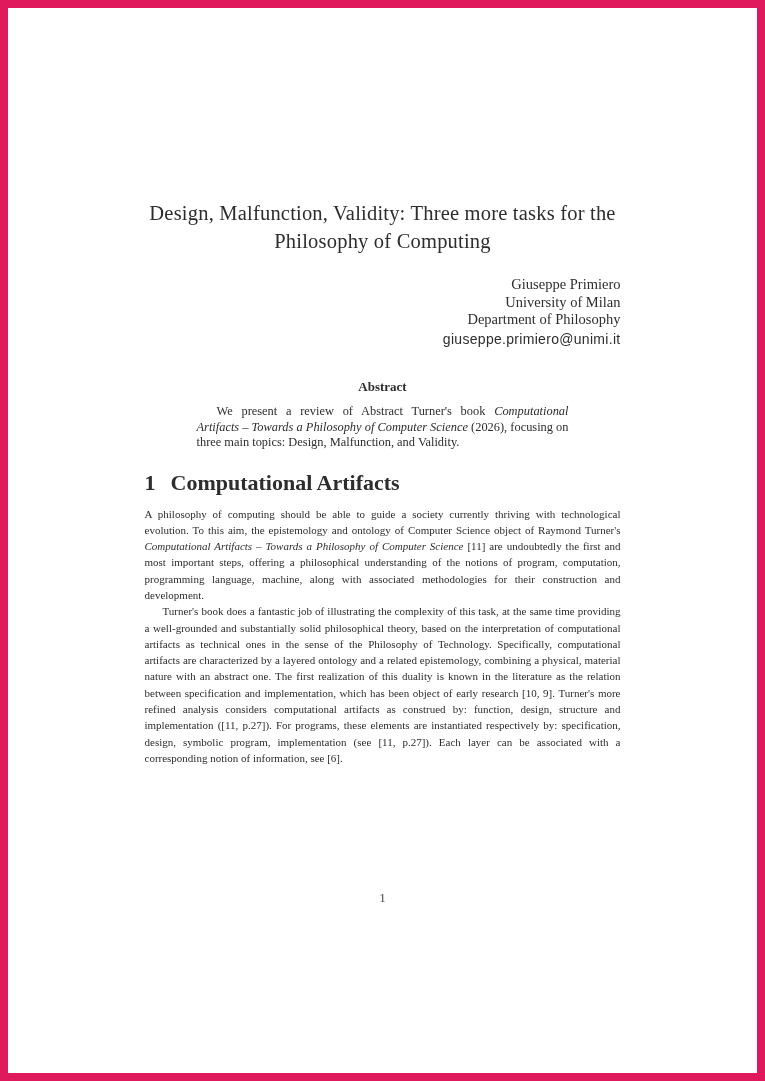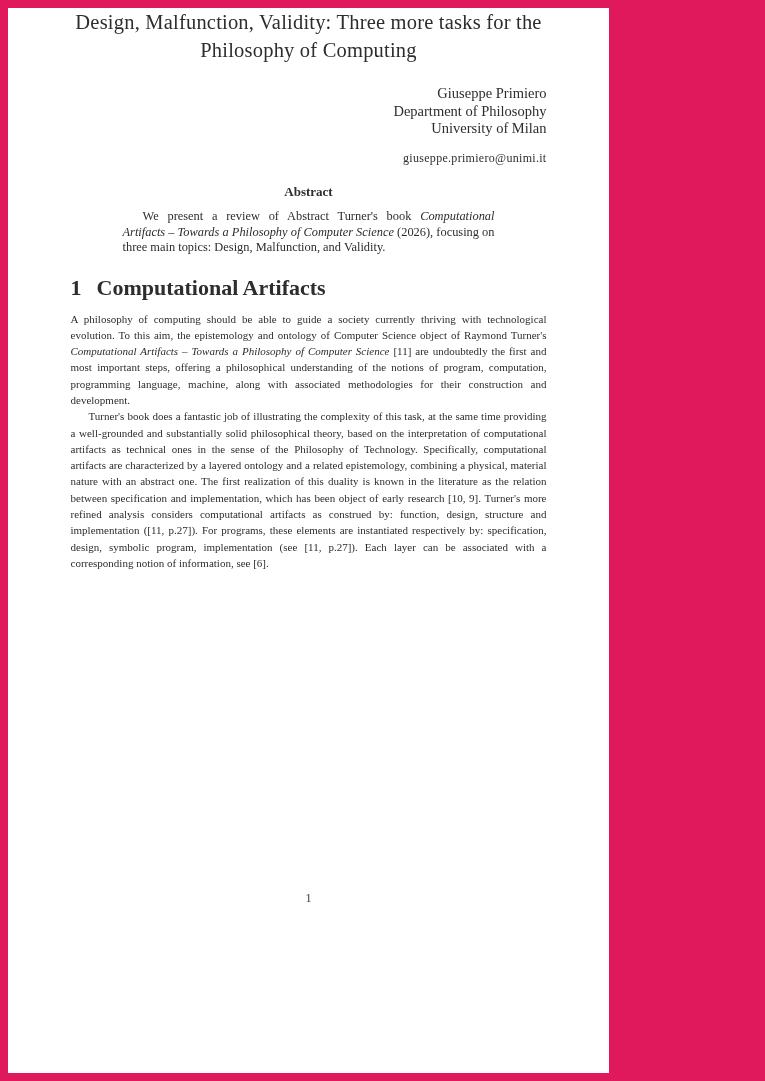--- a/index.html
+++ b/index.html
@@ -11,25 +11,26 @@
     height: 1081px;
     background: #e0185c;
     position: relative;
     font-family: "Liberation Serif", serif;
     overflow: hidden;
   }
   .page {
     position: absolute;
     left: 8px;
     top: 8px;
-    width: 601px;
+    width: 749px;
     height: 1065px;
     background: #ffffff;
     color: #2d2d2d;
     box-sizing: border-box;
+    padding-top: 191px;
     overflow: hidden;
   }
   .content {
     width: 476px;
     margin: 0 auto;
   }
   .title {
     font-size: 20.5px;
     line-height: 28px;
     font-weight: normal;
@@ -37,27 +38,27 @@
     margin: 0;
     letter-spacing: 0.2px;
   }
   .authors {
     margin-top: 21px;
     text-align: right;
     font-size: 14.5px;
     line-height: 17.5px;
   }
   .authors .email {
-    font-family: Liberation Serif, serif;
-    font-size: 12px;
+    font-family: Liberation Sans, sans-serif;
+    font-size: 14px;
     letter-spacing: 0.3px;
-    margin-top: 12px;
+    margin-top: 2px;
   }
   .abstract {
-    margin-top: 17px;
+    margin-top: 31px;
   }
   .abstract-heading {
     text-align: center;
     font-weight: bold;
     font-size: 13px;
   }
   .abstract-body {
     width: 372px;
     margin: 9px auto 0 auto;
     font-size: 12.4px;
@@ -103,22 +104,22 @@
 </head>
 <body>
 
 <div class="page">
   <div class="content">
 
     <h1 class="title">Design, Malfunction, Validity: Three more tasks for the Philosophy of Computing</h1>
 
     <div class="authors">
       <div>Giuseppe Primiero</div>
+      <div>University of Milan</div>
       <div>Department of Philosophy</div>
-      <div>University of Milan</div>
       <div class="email">giuseppe.primiero@unimi.it</div>
     </div>
 
     <div class="abstract">
       <div class="abstract-heading">Abstract</div>
       <p class="abstract-body"><span>We present a review of Abstract Turner's book </span><em class="book-title">Computational Artifacts – Towards a Philosophy of Computer Science</em><span> (2026), focusing on three main topics: Design, Malfunction, and Validity.</span></p>
     </div>
 
     <h2 class="section-heading"><span class="section-number">1</span><span>Computational Artifacts</span></h2>
 

